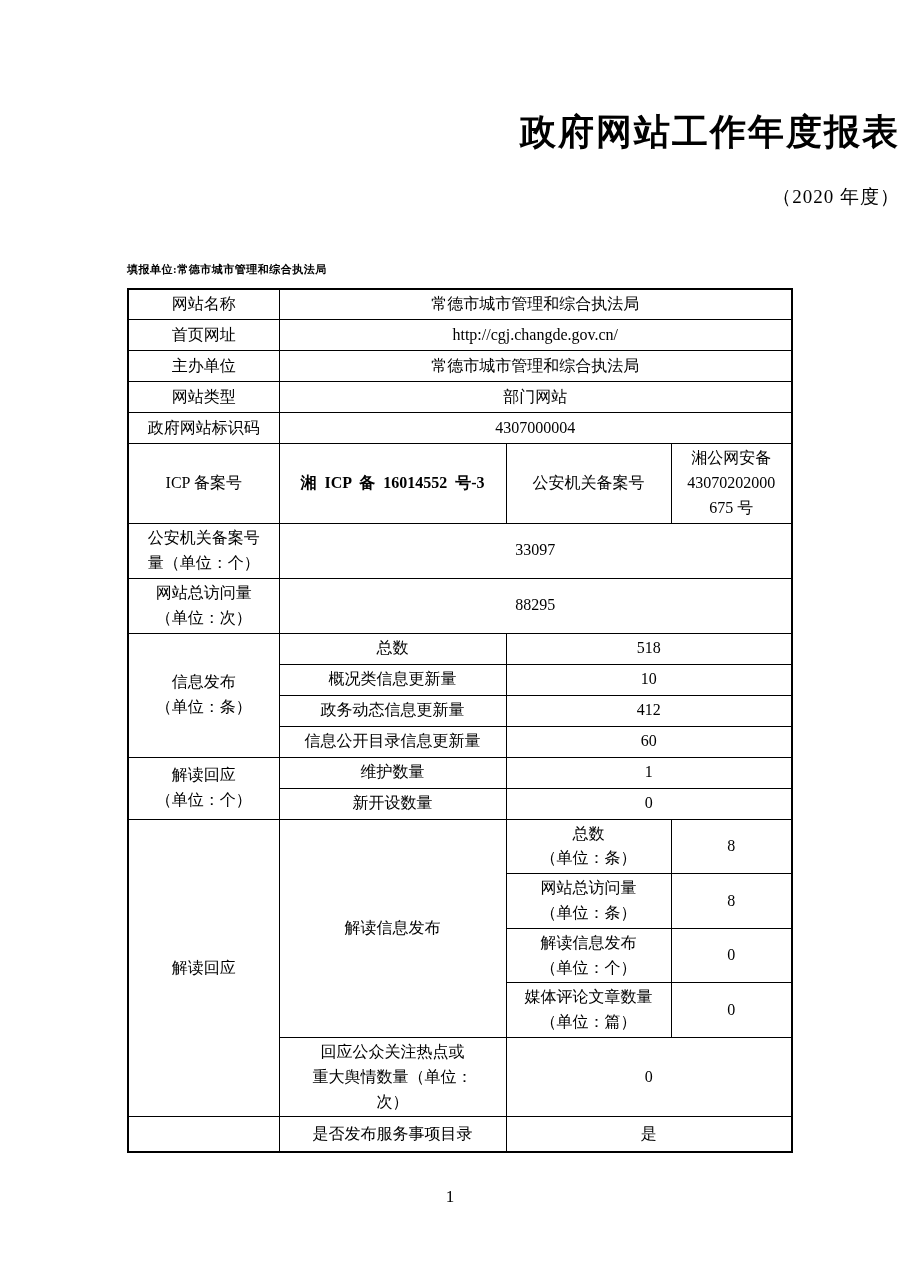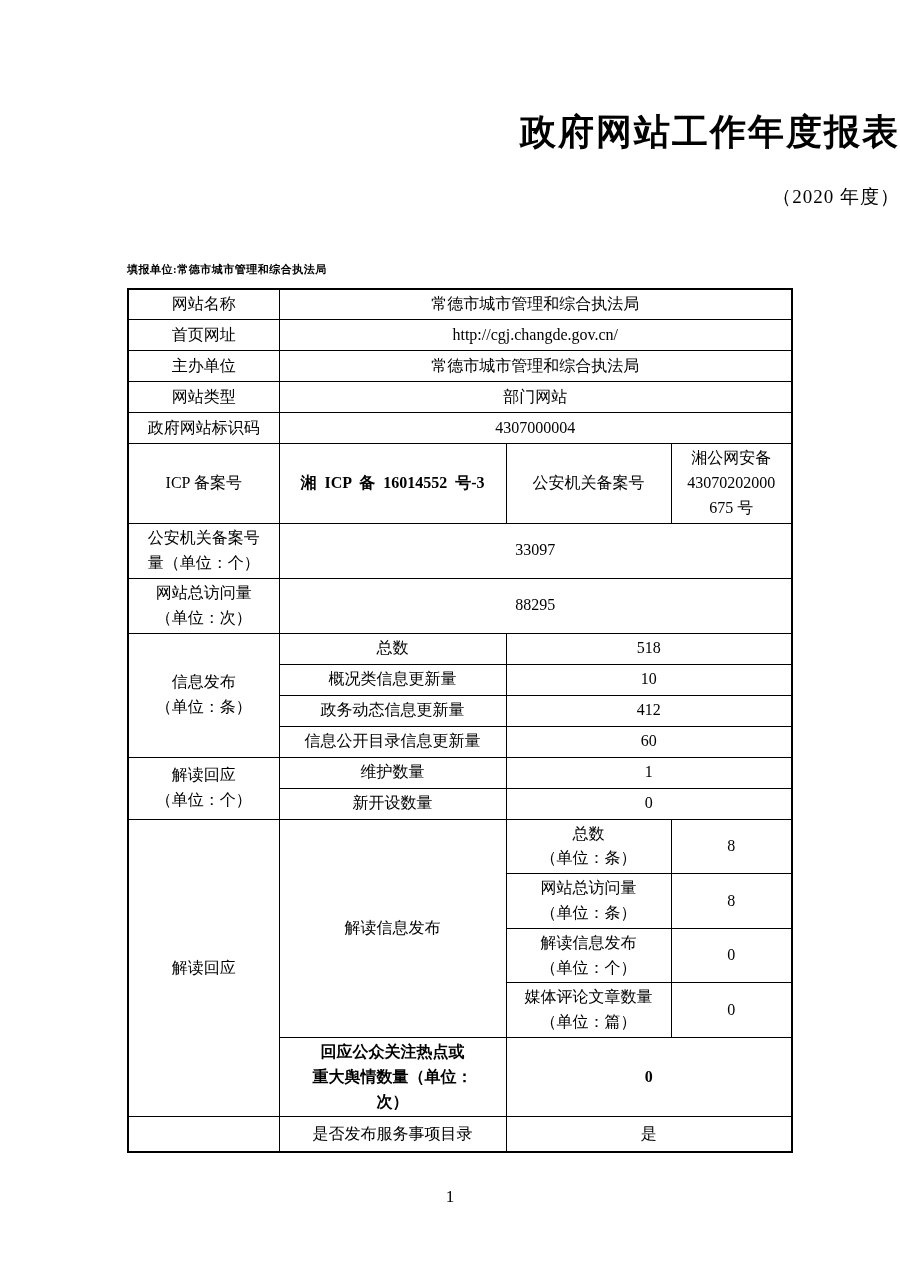--- a/index.html
+++ b/index.html
@@ -51,21 +51,21 @@
     line-height: 1.55;
     padding: 2px 5px;
     white-space: pre-line;
     overflow: hidden;
   }
   .h31 { height: 31px; }
   .h80 { height: 80px; }
   .h53 { height: 53px; }
   .h55 { height: 55px; }
   .h52 { height: 52px; }
-  .h77 { height: 77px; font-weight: bold; }
+  .h77 { height: 77px; }
   .h35 { height: 35px; }
   td.spread { word-spacing: 4px; font-weight: bold; }
   .page-number {
     margin-top: 34px;
     text-align: center;
     font-size: 17px;
   }
 </style>
 </head>
 <body>

